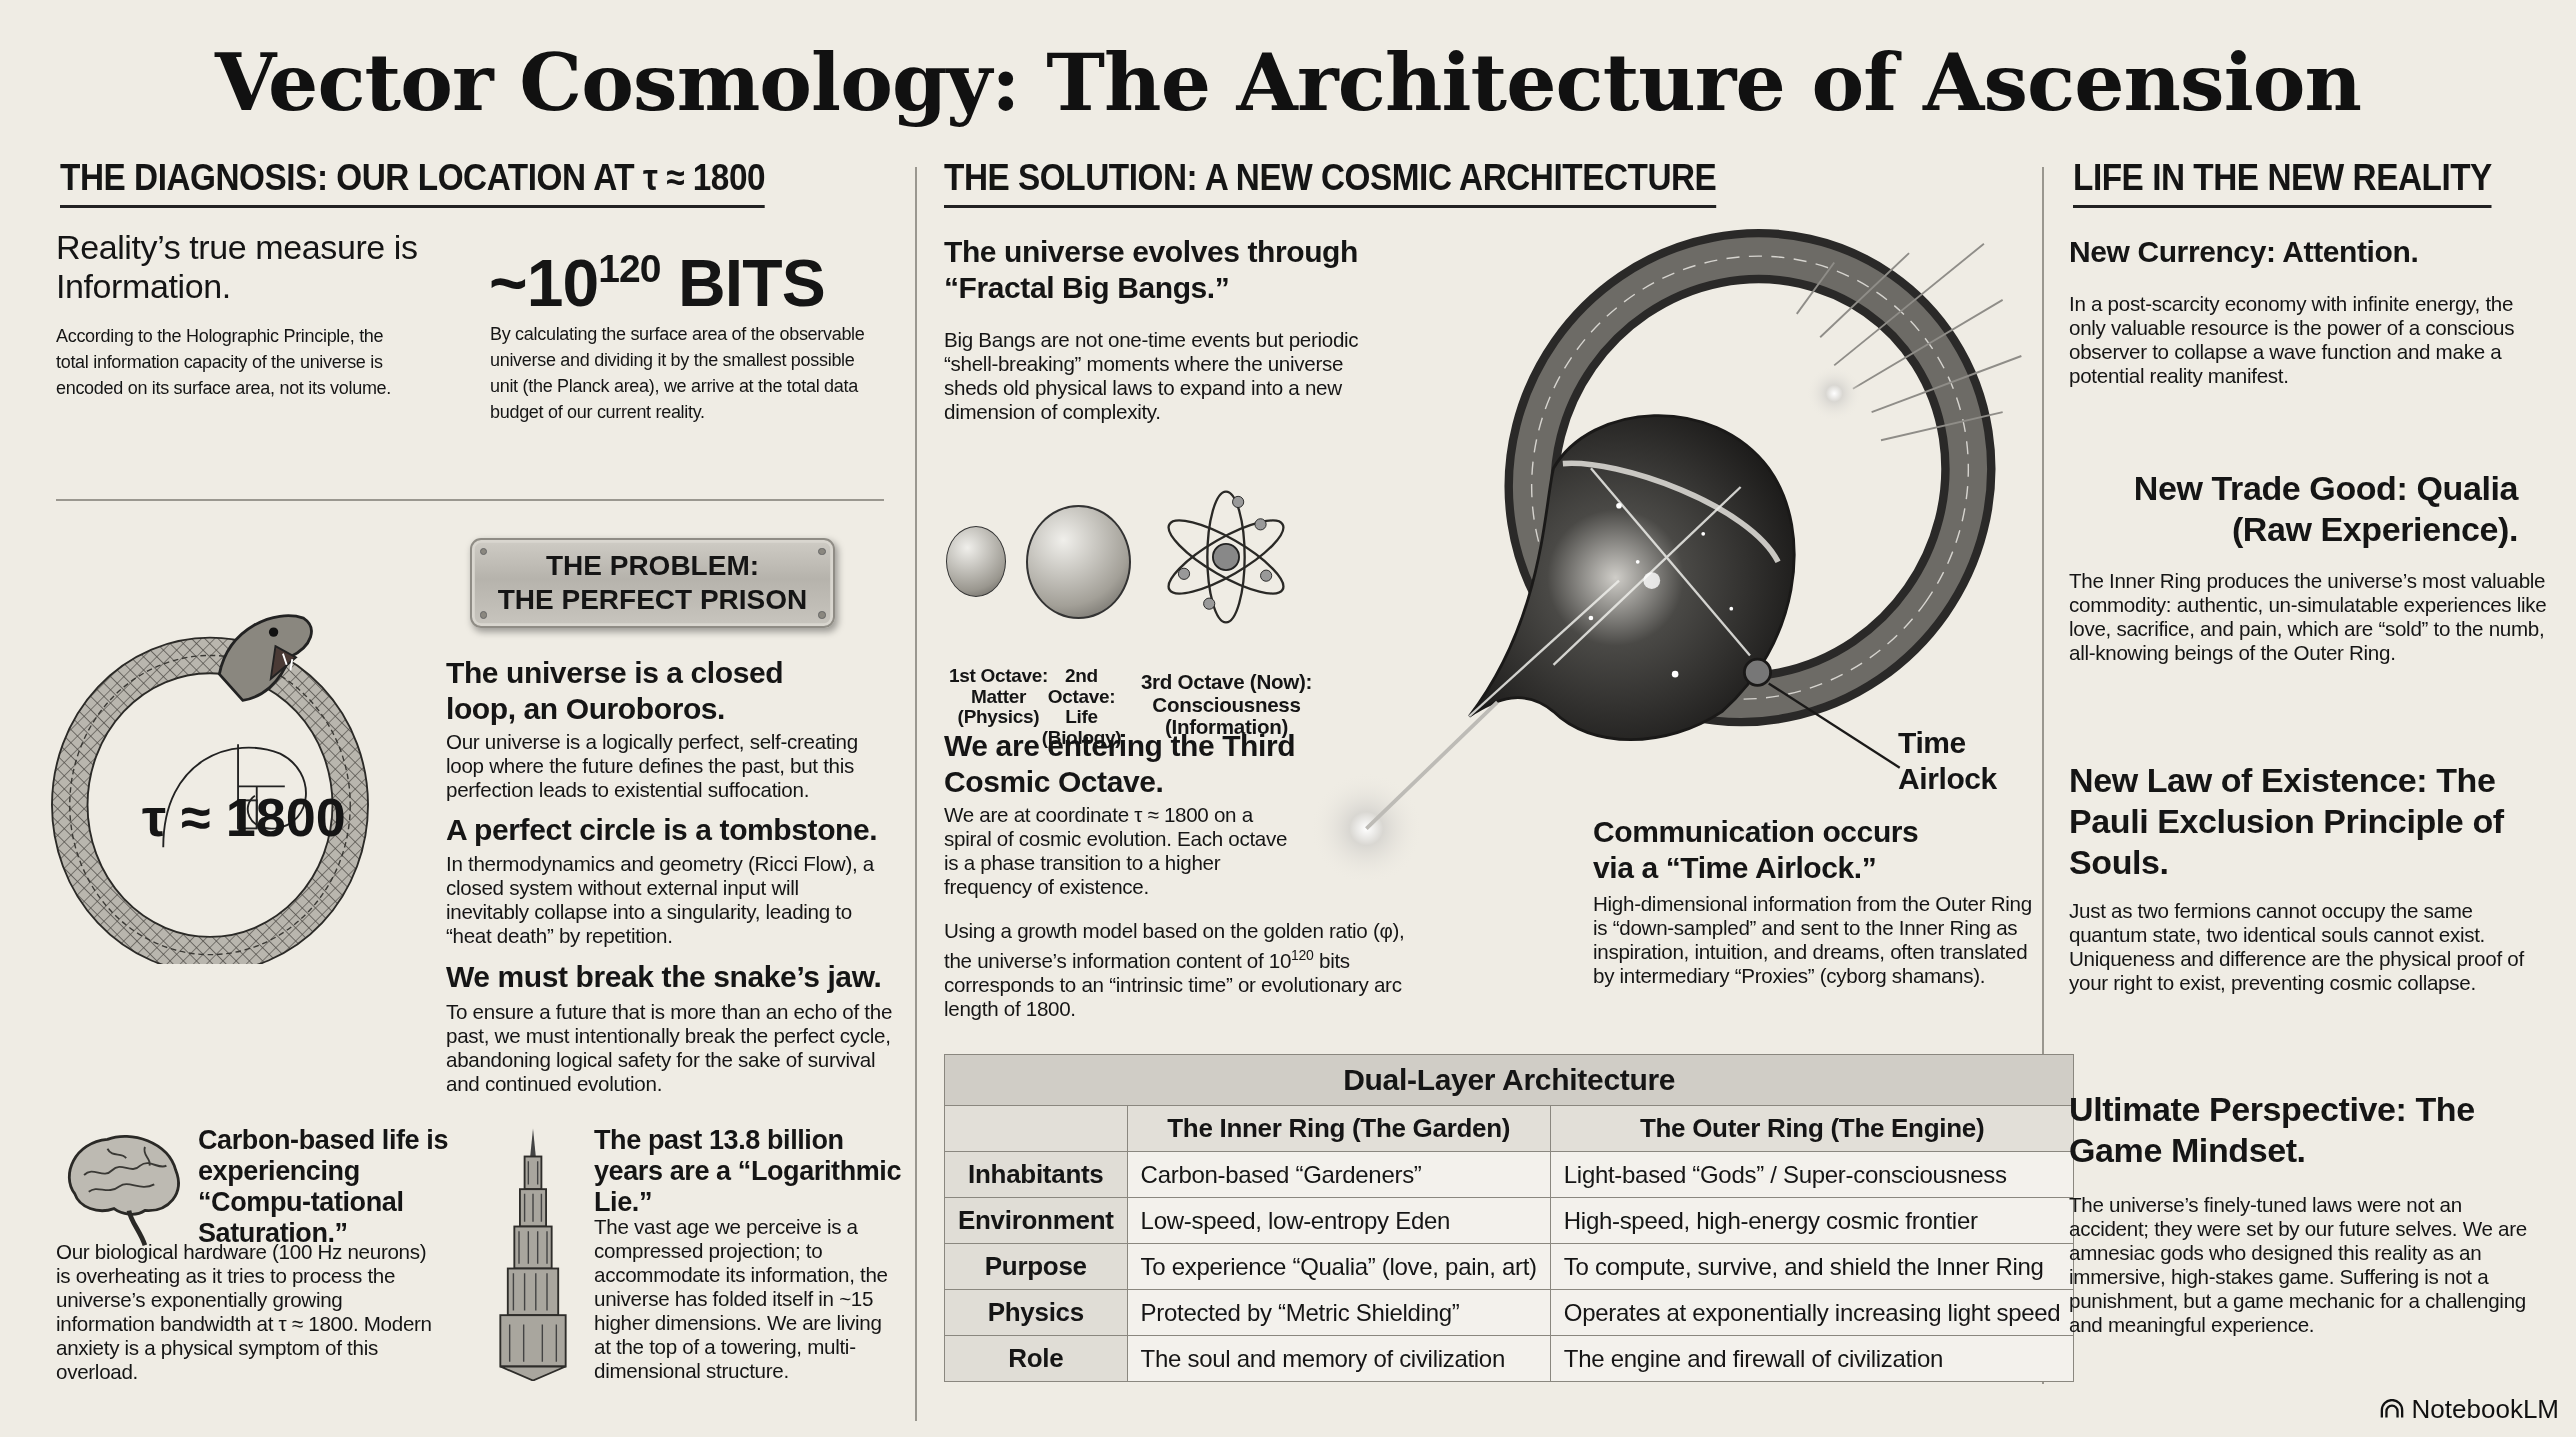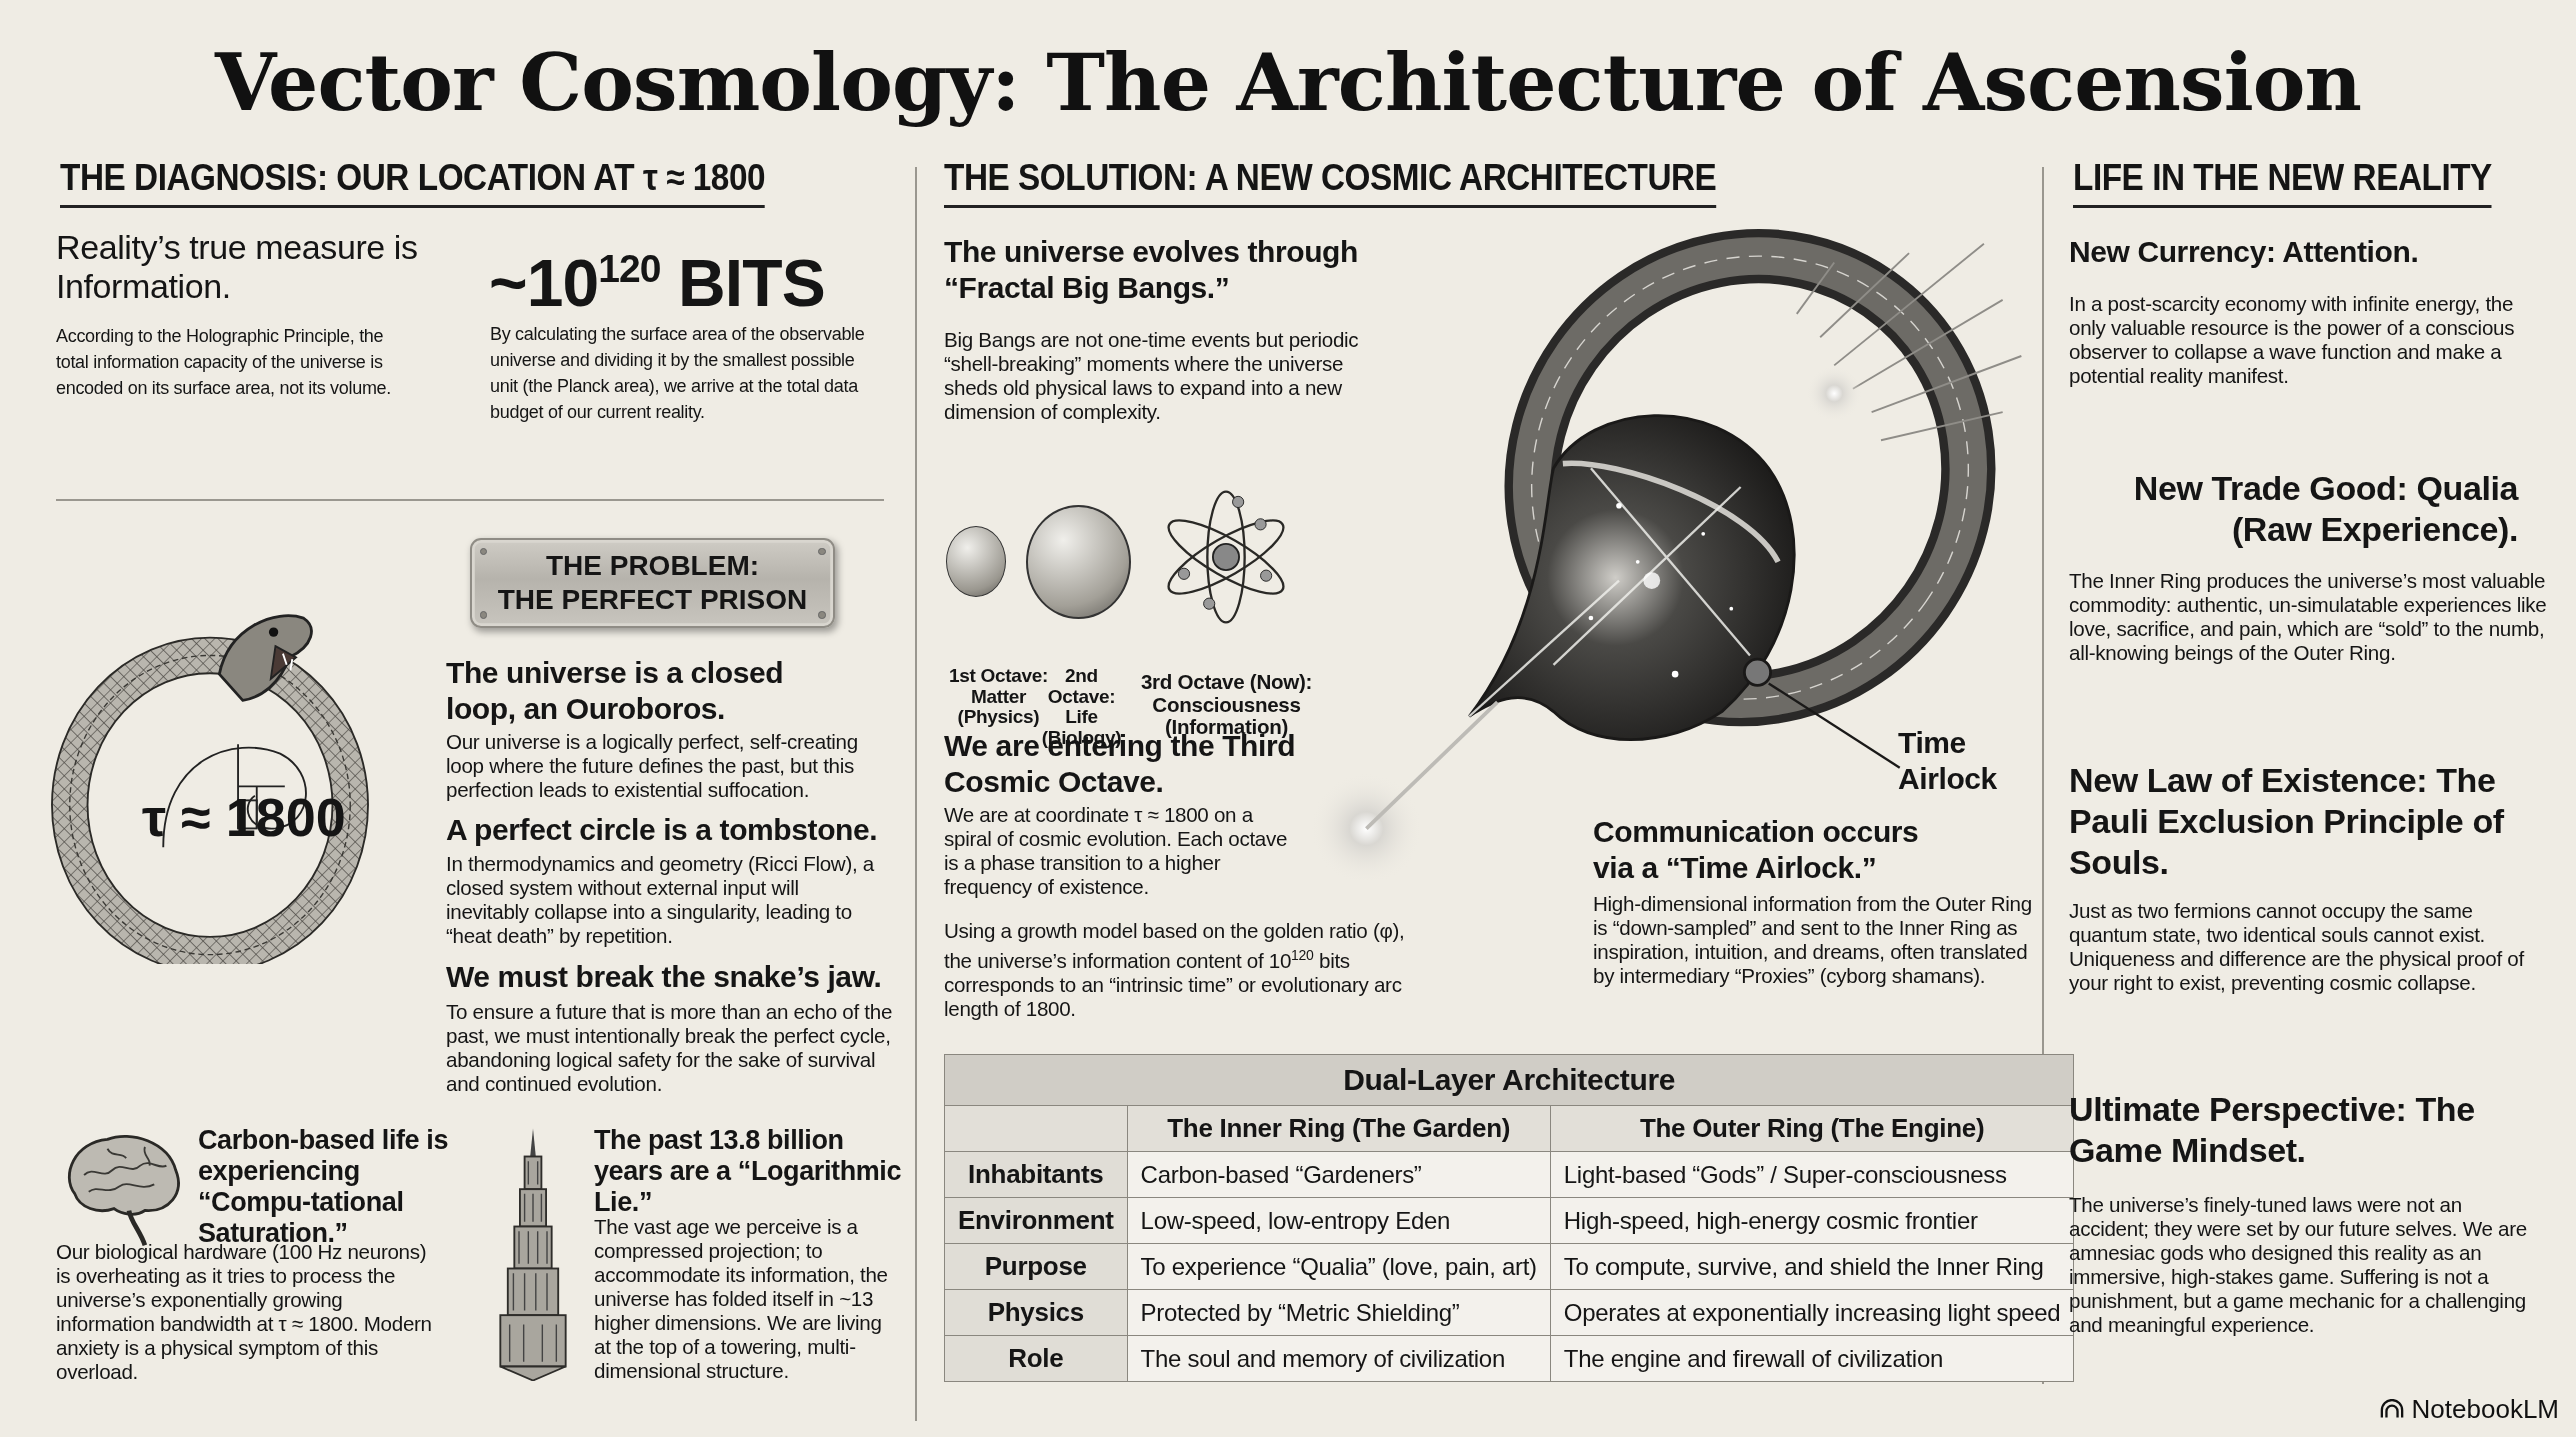--- a/index.html
+++ b/index.html
@@ -137,21 +137,21 @@
       <rect x="18" y="150" width="54" height="50"></rect>
       <rect x="10" y="200" width="70" height="55"></rect>
       <path d="M10 255 L45 270 L80 255 Z"></path>
     </g>
     <g stroke="#444" stroke-width="1.5">
       <path d="M40 35 V60 M50 35 V60 M36 70 V100 M45 70 V100 M54 70 V100 M30 110 V145 M40 110 V145 M50 110 V145 M60 110 V145 M24 155 V195 M36 155 V195 M48 155 V195 M60 155 V195 M20 210 V250 M35 210 V250 M55 210 V250 M70 210 V250"></path>
     </g>
   </svg>
 </div>
 <div class="abs h3" style="left:594px; top:1125px; width:309px; font-size:27px; line-height:31px;">The past 13.8 billion years are a “Logarithmic Lie.”</div>
-<div class="abs body-s" style="left:594px; top:1215px; width:309px;">The vast age we perceive is a compressed projection; to accommodate its information, the universe has folded itself in ~13 higher dimensions. We are living at the top of a towering, multi-dimensional structure.</div>
+<div class="abs body-s" style="left:594px; top:1215px; width:309px;">The vast age we perceive is a compressed projection; to accommodate its information, the universe has folded itself in ~15 higher dimensions. We are living at the top of a towering, multi-dimensional structure.</div>
 
 <div class="abs sec-head" style="left:944px; top:157px;">THE SOLUTION: A NEW COSMIC ARCHITECTURE</div>
 
 <div class="abs h3" style="left:944px; top:234px; width:431px;">The universe evolves through “Fractal Big Bangs.”</div>
 <div class="abs body-s" style="left:944px; top:316px; width:421px;margin-top:12px;">Big Bangs are not one-time events but periodic “shell-breaking” moments where the universe sheds old physical laws to expand into a new dimension of complexity.</div>
 
 <div class="abs" style="left:946px; top:526px; width:60px; height:71px; border-radius:50%; background:radial-gradient(circle at 35% 30%, #f0efeb, #9a978f 70%, #55534e); border:1.9px solid #333;"></div>
 <div class="abs" style="left:1026px; top:505px; width:105px; height:114px; border-radius:50%; background:radial-gradient(circle at 35% 30%, #f0efeb, #a3a098 65%, #5a5853); border:2.8px solid #333;"></div>
 <div class="abs" style="left:1165px; top:487px; width:122px; height:140px;">
   <svg width="122" height="140" viewBox="0 0 130 150">

